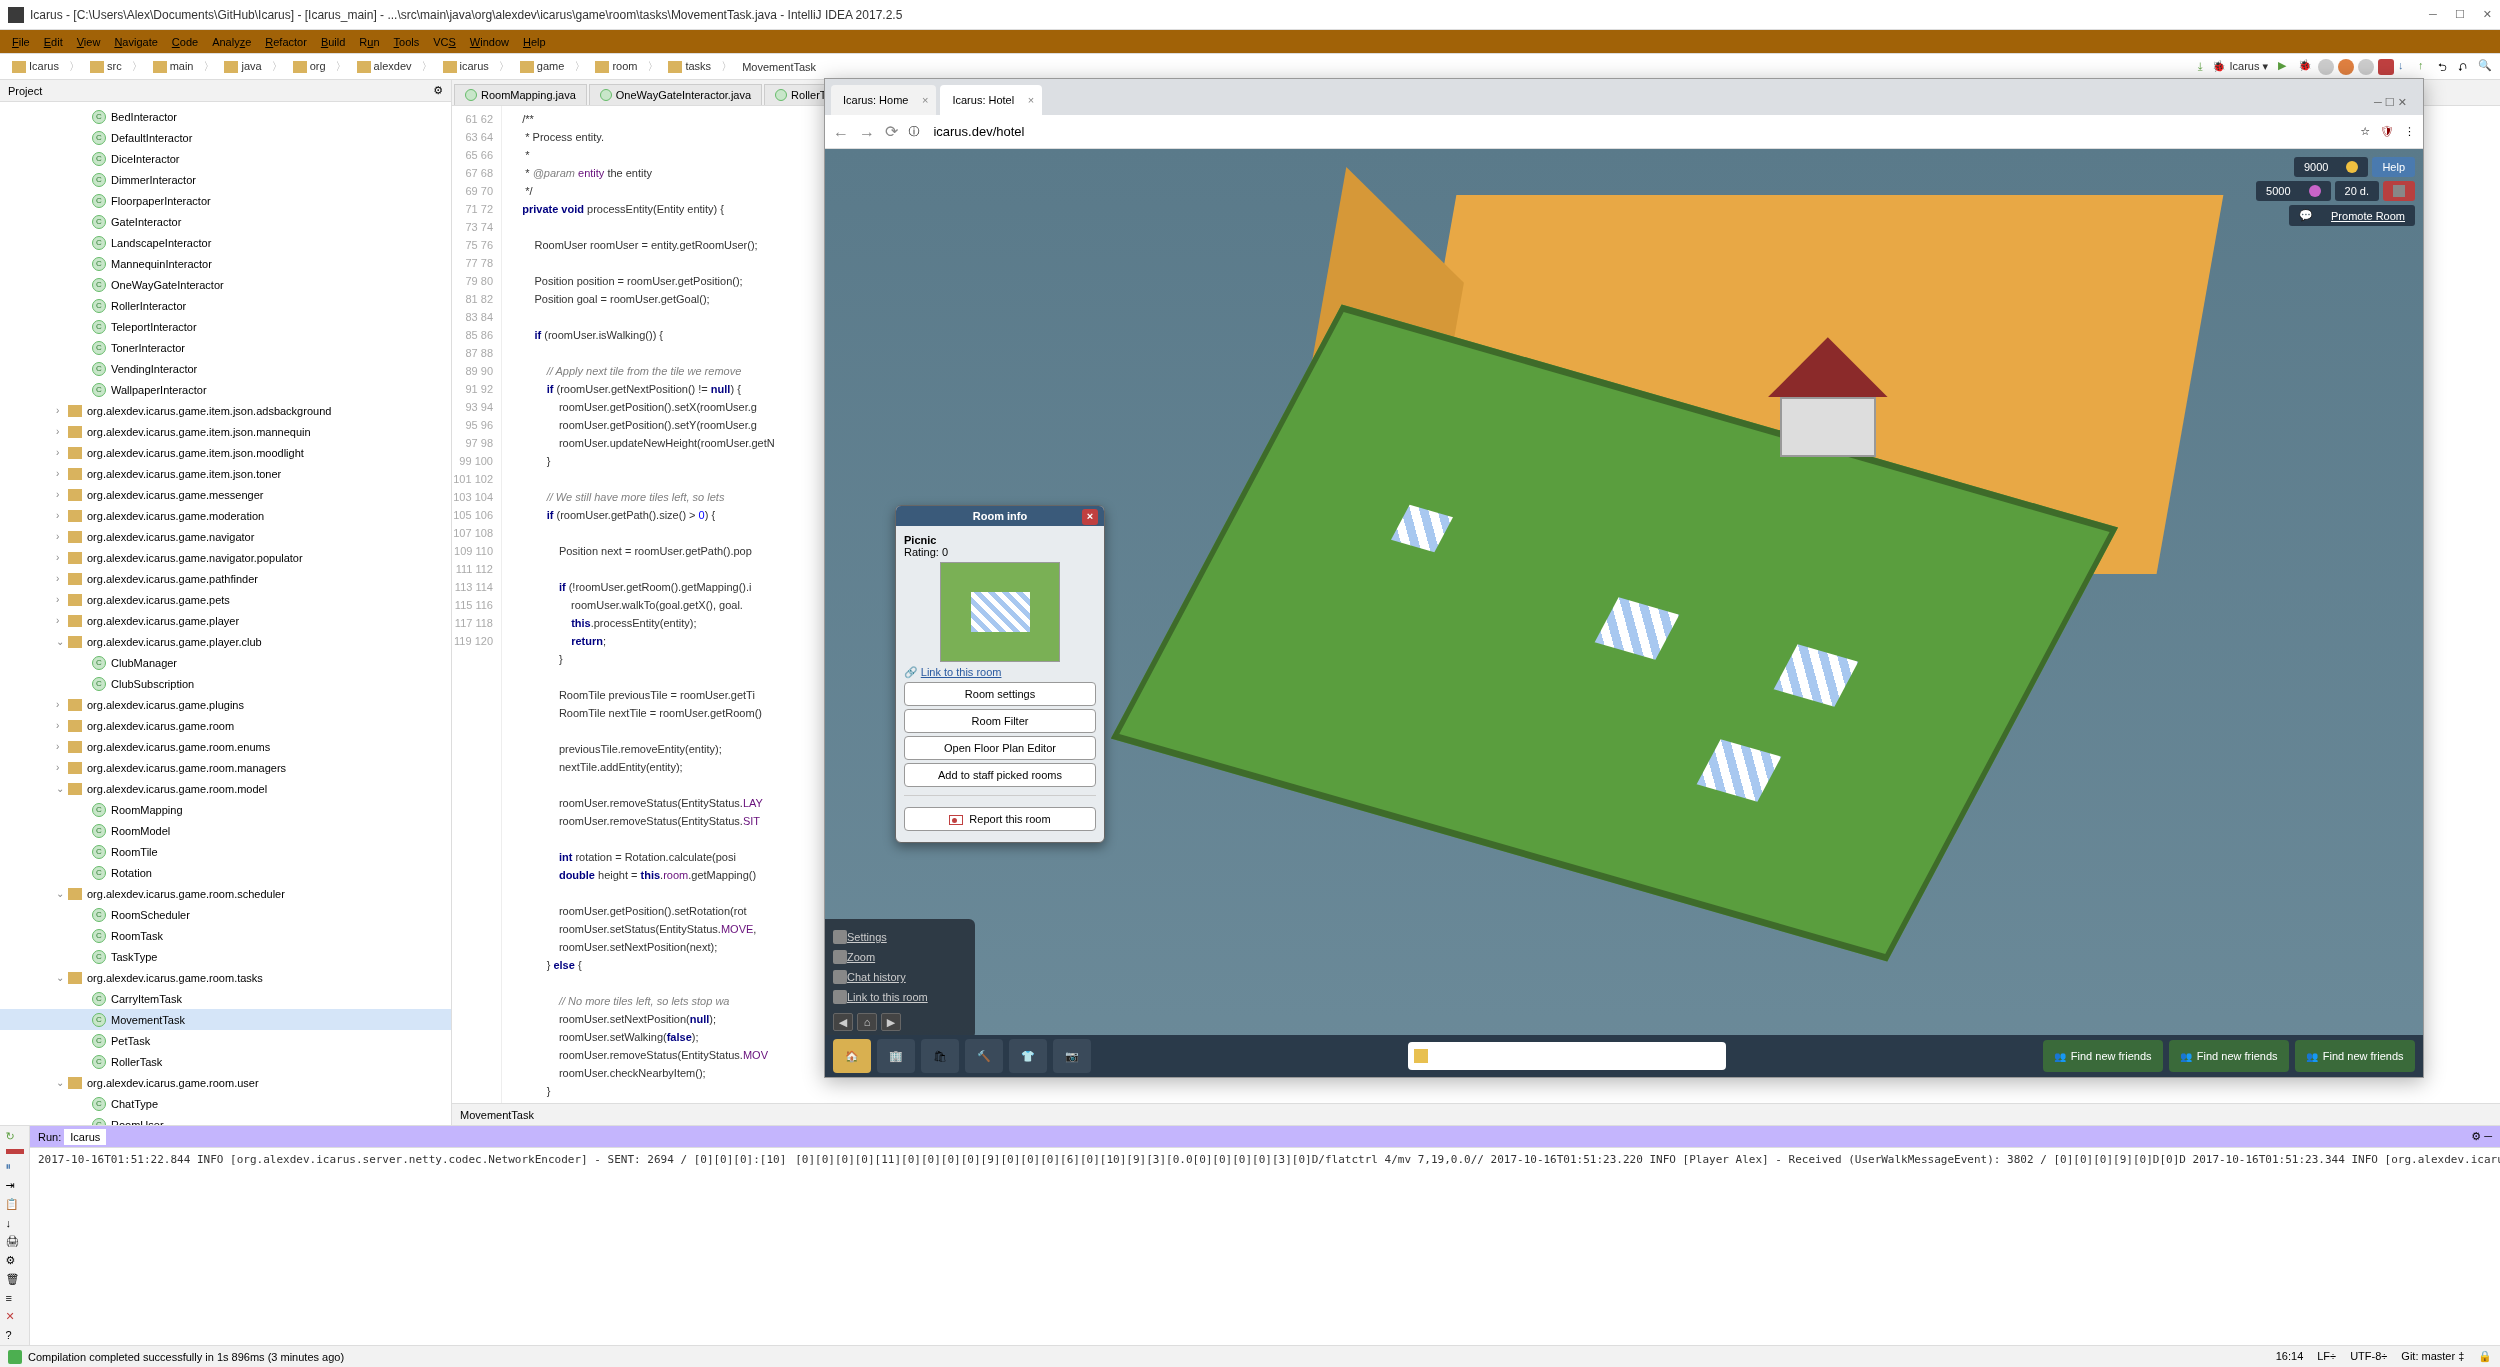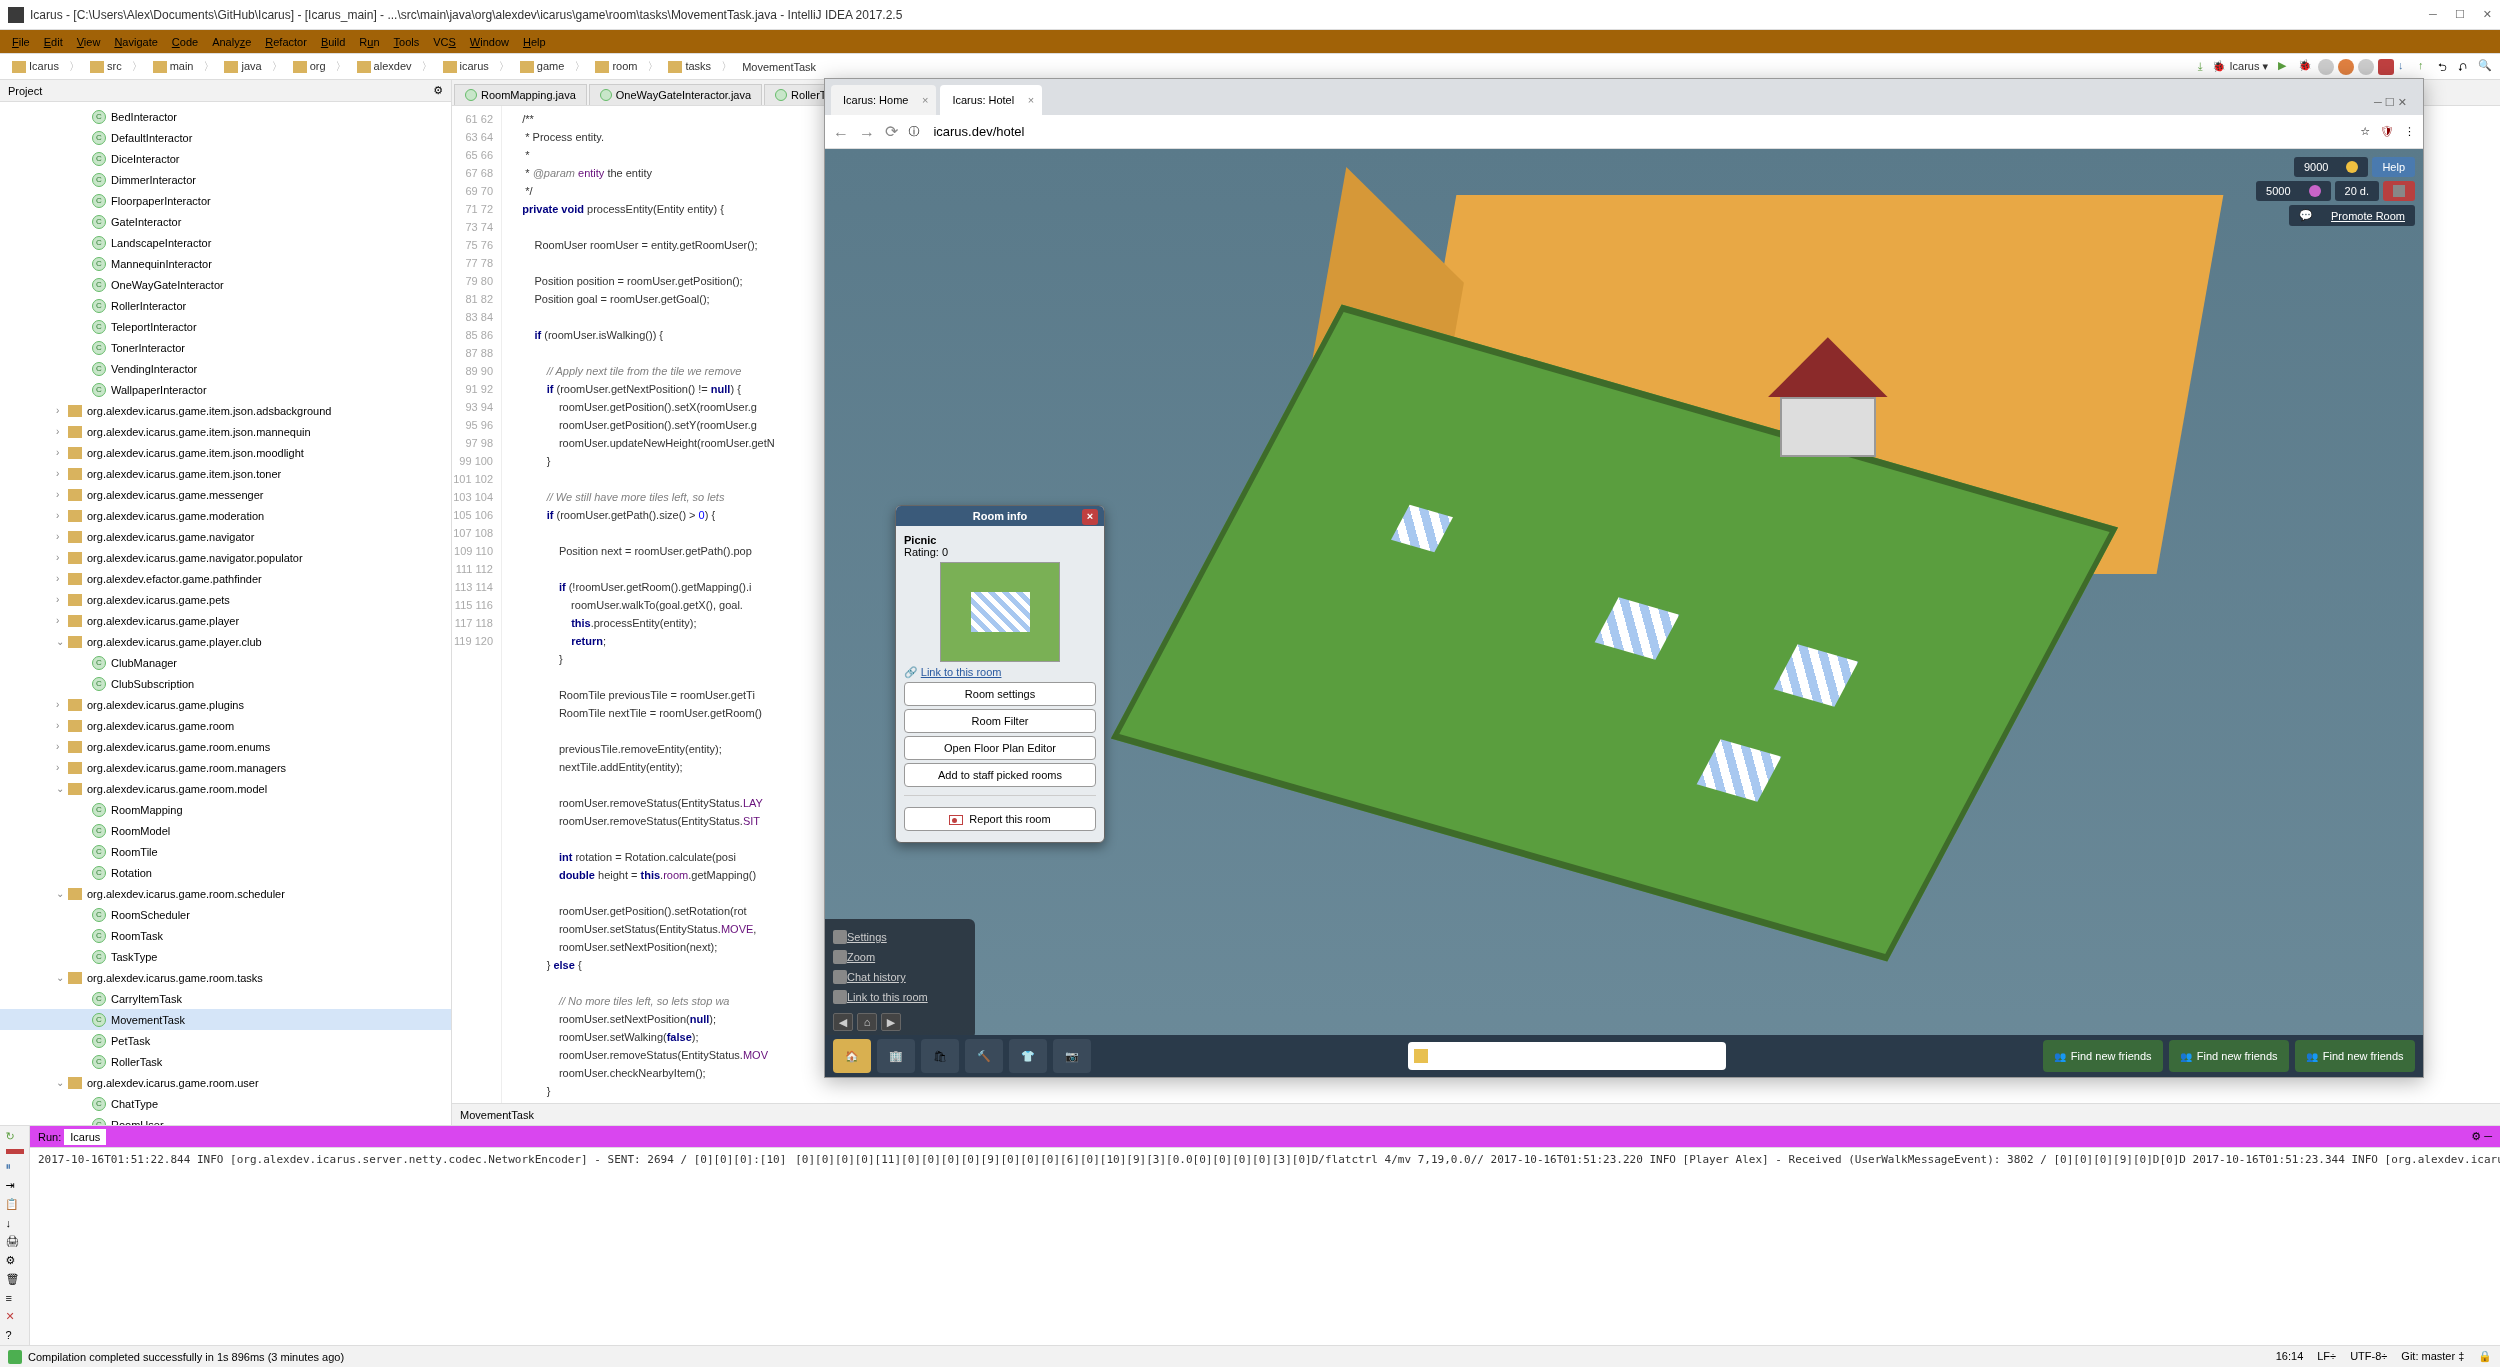--- a/index.html
+++ b/index.html
@@ -36,21 +36,21 @@
 .code{flex:1;padding:4px 8px;line-height:18px;white-space:pre;color:#333;}
 .kw{color:#000080;font-weight:bold;}
 .cmt{color:#808080;font-style:italic;}
 .num{color:#0000ff;}
 .fld{color:#660e7a;}
 .crumbbar{height:22px;background:#f2f2f2;border-top:1px solid #ddd;display:flex;align-items:center;padding:0 8px;}
 .console{height:220px;background:#fff;border-top:1px solid #ddd;display:flex;}
 .console-tools{width:30px;background:#f2f2f2;border-right:1px solid #ddd;display:flex;flex-direction:column;align-items:center;padding:4px 0;gap:6px;}
 .console-tools .tb{width:18px;height:18px;}
 .console-body{flex:1;overflow:auto;}
-.console-head{height:22px;background:#d946ef;display:flex;align-items:center;padding:0 8px;border-bottom:1px solid #ddd;}
+.console-head{height:22px;background:#c4b5fd;display:flex;align-items:center;padding:0 8px;border-bottom:1px solid #ddd;}
 .console-out{padding:4px 8px;font-family:"Consolas",monospace;font-size:11px;line-height:16px;white-space:nowrap;color:#333;}
 .statusbar{height:22px;background:#f2f2f2;border-top:1px solid #ddd;display:flex;align-items:center;padding:0 8px;font-size:11px;}
 .statusbar .sb-icon{width:14px;height:14px;background:#4caf50;border-radius:2px;margin-right:6px;}
 .statusbar .right{margin-left:auto;display:flex;gap:14px;}
 
 
 .browser{position:absolute;left:824px;top:78px;width:1600px;height:1000px;background:#fff;border:1px solid #999;box-shadow:0 4px 20px rgba(0,0,0,.3);display:flex;flex-direction:column;}
 .browser-tabs{height:36px;background:#dcdfe3;display:flex;align-items:flex-end;padding:0 6px;}
 .btab{height:30px;padding:0 28px 0 12px;background:#f2f2f2;border-radius:4px 4px 0 0;margin-right:4px;display:flex;align-items:center;gap:6px;position:relative;cursor:pointer;font-size:12px;}
 .btab.active{background:#fff;}
@@ -306,21 +306,21 @@
         <div class="node">
           <span class="indent" style="width: 48px;"></span>
           <span class="arrow">›</span>
           <span class="picon"></span>
           <span>org.alexdev.icarus.game.navigator.populator</span>
         </div>
         <div class="node">
           <span class="indent" style="width: 48px;"></span>
           <span class="arrow">›</span>
           <span class="picon"></span>
-          <span>org.alexdev.efactor.game.pathfinder</span>
+          <span>org.alexdev.icarus.game.pathfinder</span>
         </div>
         <div class="node">
           <span class="indent" style="width: 48px;"></span>
           <span class="arrow">›</span>
           <span class="picon"></span>
           <span>org.alexdev.icarus.game.pets</span>
         </div>
         <div class="node">
           <span class="indent" style="width: 48px;"></span>
           <span class="arrow">›</span>

